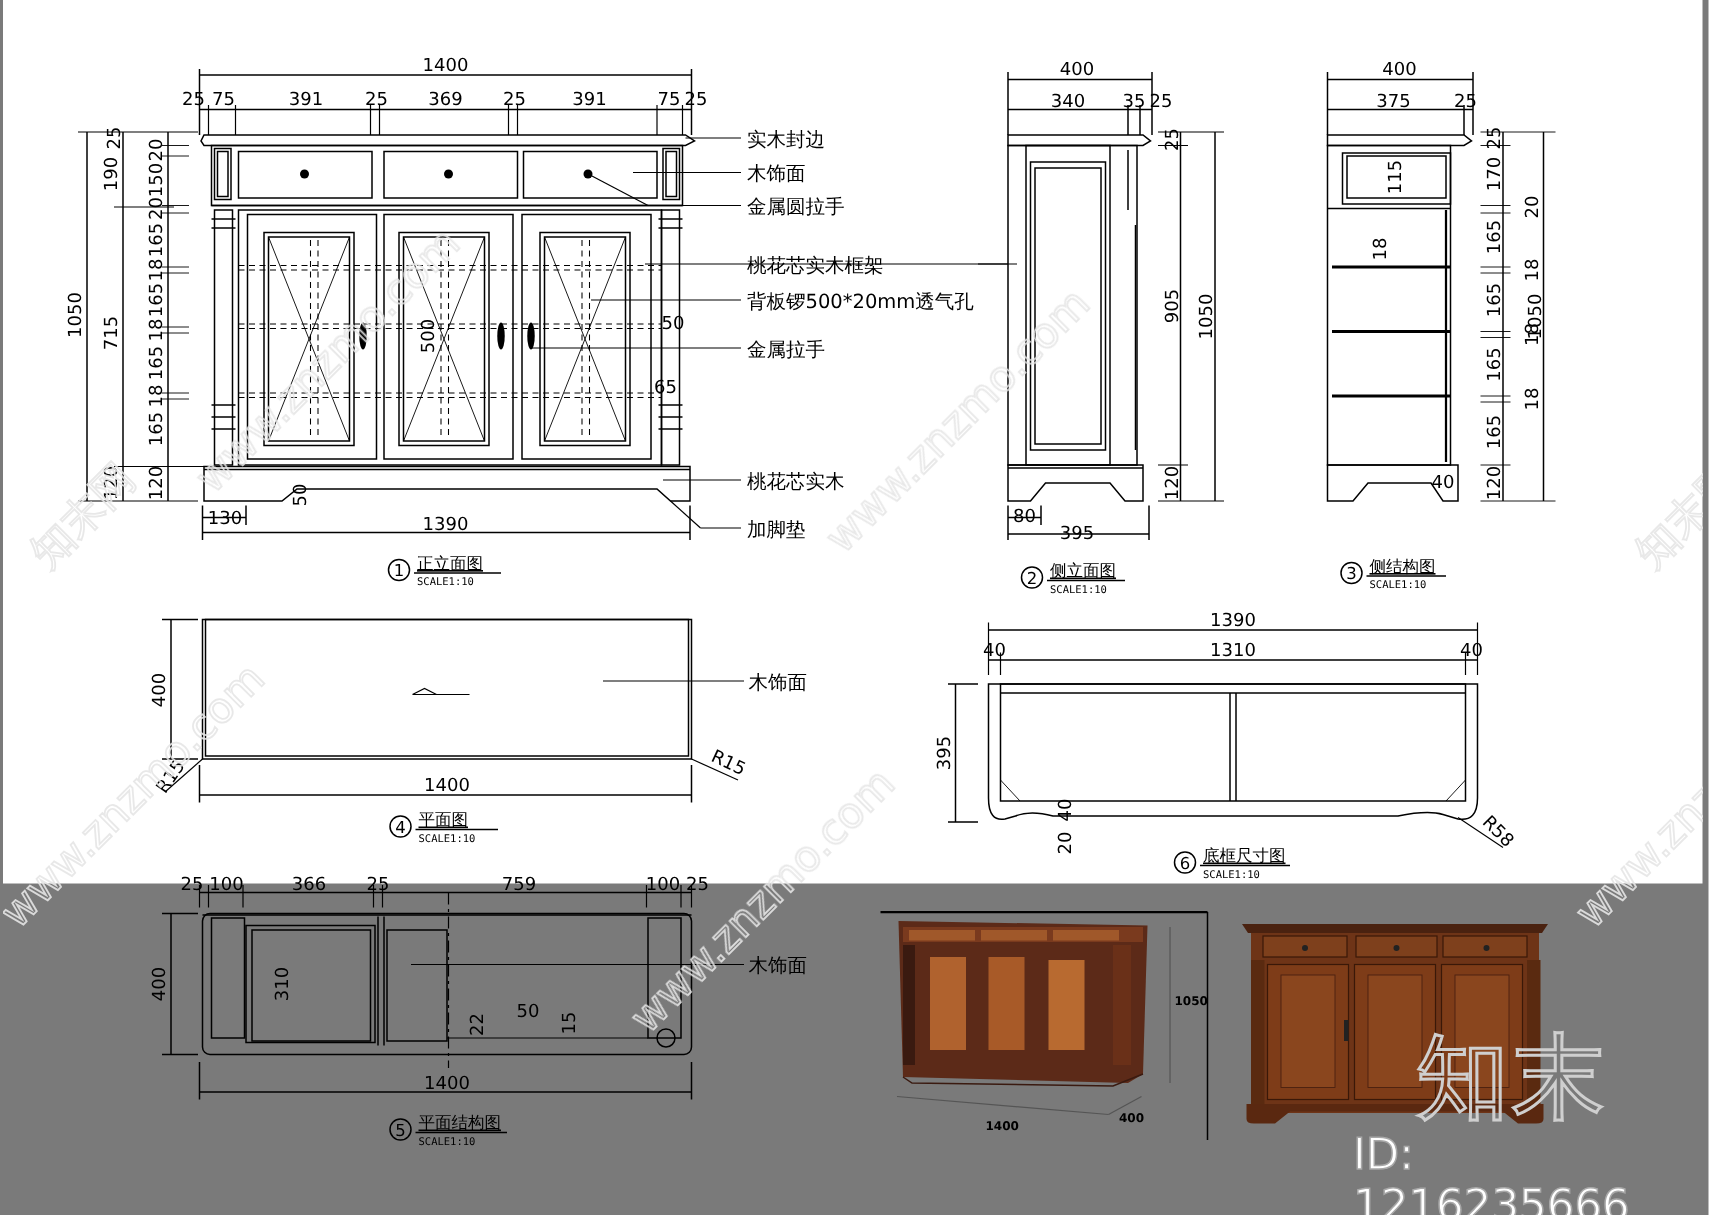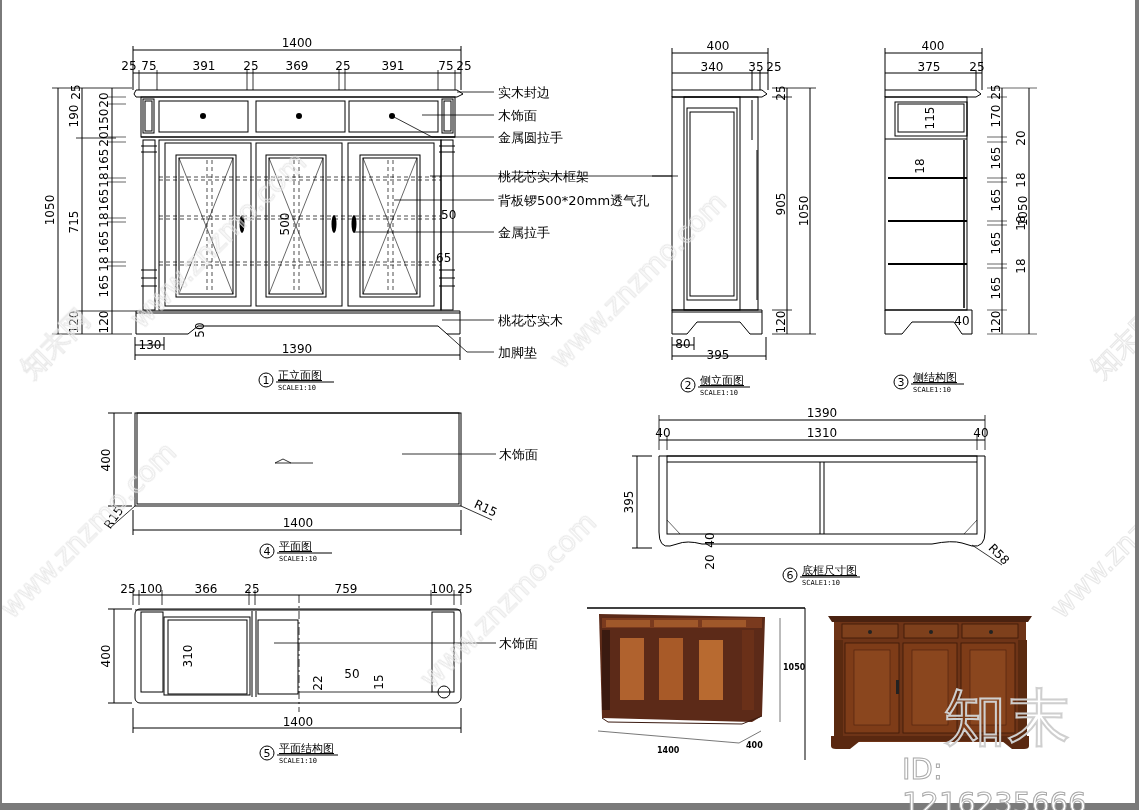--- a/index.html
+++ b/index.html
@@ -1,17 +1,17 @@
 <!DOCTYPE html>
 <html><head>
 <meta charset="utf-8">
 <style>
   html,body{margin:0;padding:0;}
   body{width:1139px;height:810px;background:#7a7a7a;position:relative;overflow:hidden;font-family:"DejaVu Sans",sans-serif;}
-  #sheet{position:absolute;left:2px;top:0;width:1133px;height:803px;background:#fff;}
+  #sheet{position:absolute;left:2px;top:0;width:1133px;height:589px;background:#fff;}
   #sheet svg{position:absolute;left:0;top:0;}
   .t{font-family:"DejaVu Sans",sans-serif;fill:#000;}
   .cn{font-family:"DejaVu Sans",sans-serif;font-size:13px;fill:#000;}
   .dim{font-family:"DejaVu Sans",sans-serif;font-size:12px;fill:#000;}
   .scale{font-family:"DejaVu Sans Mono",monospace;font-size:7px;fill:#000;}
   .ttl{font-family:"DejaVu Sans",sans-serif;font-size:11px;fill:#000;text-decoration:underline;}
   .wm{font-family:"DejaVu Sans",sans-serif;fill:none;stroke:#e6e6e6;stroke-width:1.2;}
   #logo{position:absolute;left:942px;top:676px;font-family:"DejaVu Sans",sans-serif;font-size:62px;color:transparent;-webkit-text-stroke:2px #cfcfcf;letter-spacing:2px;}
   #idtext{position:absolute;left:900px;top:752px;font-family:"DejaVu Sans",sans-serif;font-size:29px;color:#fff;-webkit-text-stroke:1px #a8a8a8;}
 </style>

